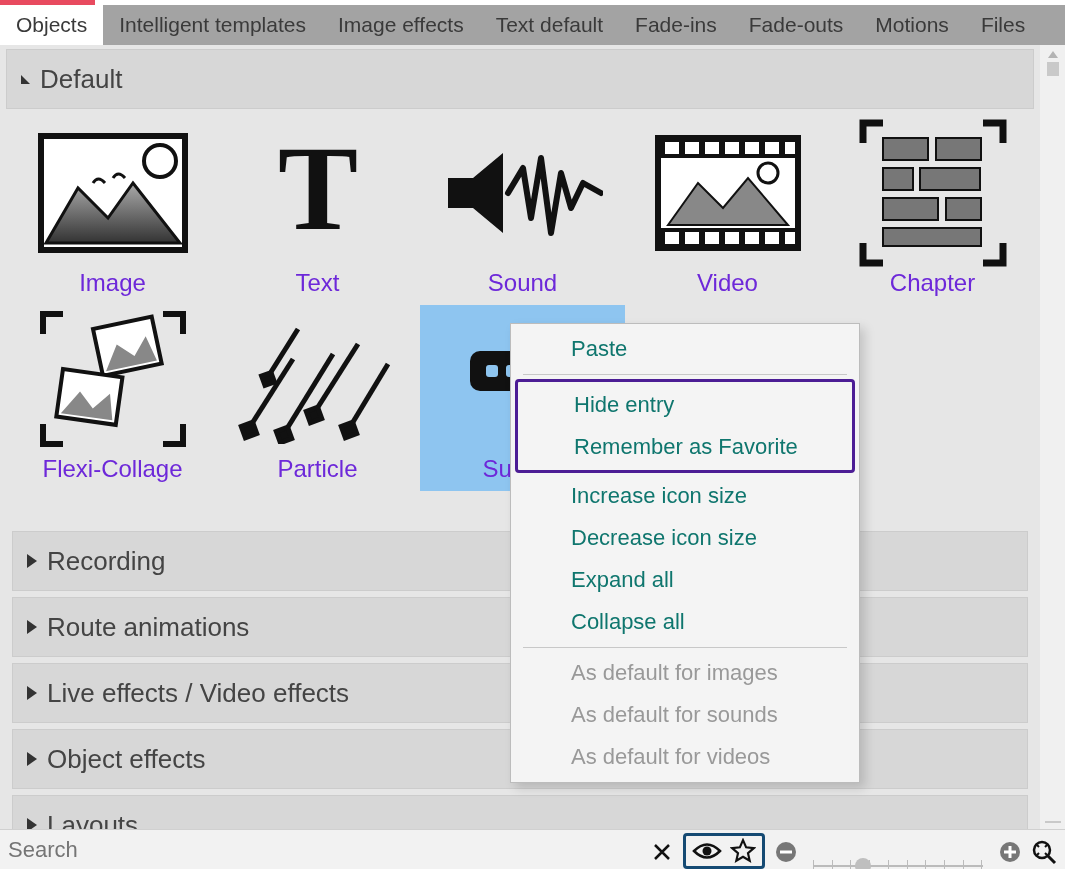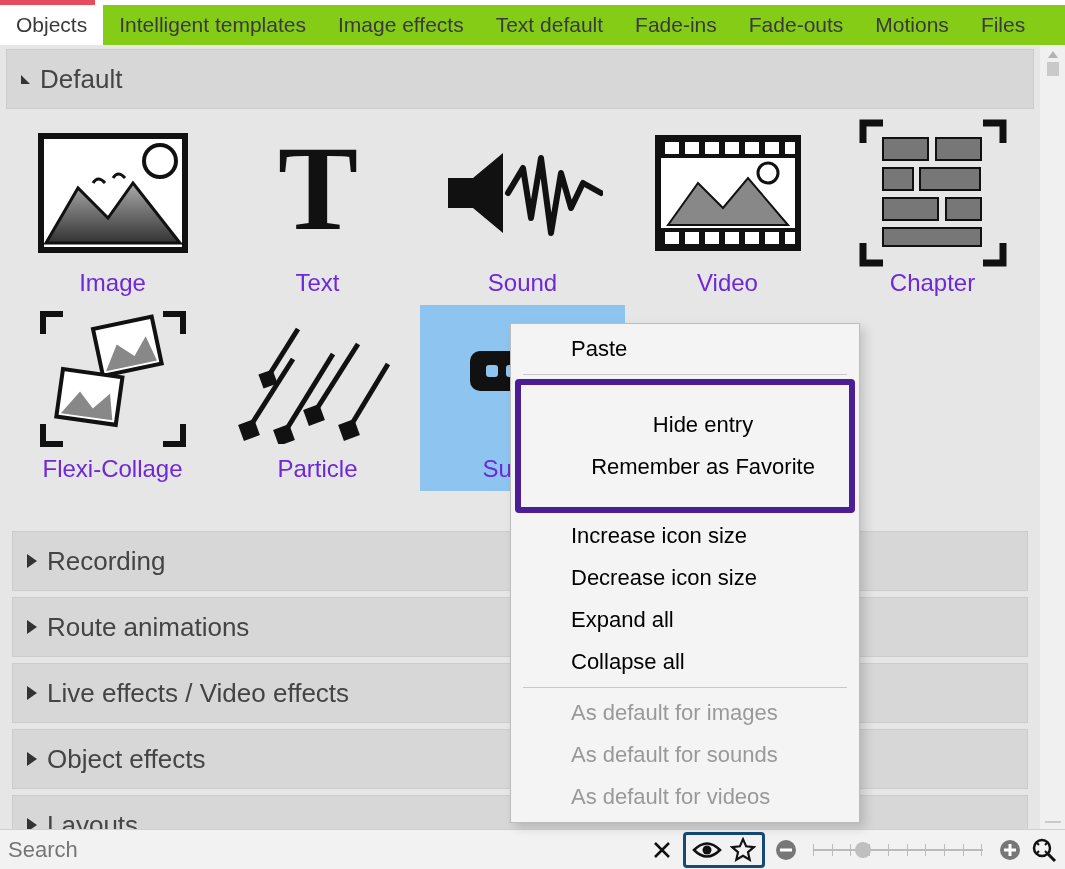--- a/index.html
+++ b/index.html
@@ -3,21 +3,21 @@
 <meta charset="utf-8">
 <style>
   * { box-sizing: border-box; margin: 0; padding: 0; }
   html, body { width: 1065px; height: 869px; font-family: "Segoe UI", Arial, sans-serif; overflow: hidden; background: #fff; }
   body { position: relative; }
 
   
   .accent { height: 5px; background: #e84a5f; width: 95px; }
 
   
-  .tabs { display: flex; background: #84cc16; height: 40px; align-items: stretch; }
+  .tabs { display: flex; background: #a3a3a3; height: 40px; align-items: stretch; }
   .tab { padding: 0 16px; font-size: 21px; color: #3a3a3a; display: flex; align-items: center; cursor: pointer; }
   .tab.active { background: #fff; }
 
   
   .workspace { display: flex; height: calc(100% - 45px - 40px); }
   .panel { flex: 1; background: #e6e6e6; overflow: hidden; position: relative; }
   .right-rail { width: 25px; background: #f0f0f0; display:flex; flex-direction:column; align-items:center; padding-top:6px; gap:4px;}
   .right-rail .arrow { width:0;height:0;border-left:5px solid transparent;border-right:5px solid transparent;border-bottom:7px solid #b3b3b3;}
   .right-rail .block { width:12px;height:14px;background:#c9c9c9;}
   .right-rail .line  { width:16px;height:2px;background:#c9c9c9; margin-top: auto; margin-bottom:6px;}
@@ -33,35 +33,35 @@
   .item { width: 205px; display:flex; flex-direction:column; align-items:center; padding:4px 0 8px 0; }
   .item .icon-box { width:160px; height:140px; display:flex; align-items:center; justify-content:center; }
   .item.selected { background:#8ec5f0; }
   .item .lbl { font-size:24px; color:#6d28d9; margin-top:6px; }
 
   
   .closed-sections { margin-top: 30px; padding: 0 6px; }
   .closed-sections .section-header { margin-top: 6px; }
 
   
-  .bottom { position:absolute; left:0; right:0; bottom:0; height:40px; background:#f2f2f2; border-top:1px solid #d0d0d0; display:flex; align-items:center; }
+  .bottom { position:absolute; left:0; right:0; bottom:0; height:40px; background:#f2f2f2; border-top:1px solid #d0d0d0; display:flex; align-items:flex-end; }
   .search { flex:1; height:100%; border:none; background:transparent; font-size:22px; padding:0 8px; color:#888; outline:none; }
   .btn-icon { width:34px; height:34px; display:flex; align-items:center; justify-content:center; cursor:pointer; }
   .eye-star { border:3px solid #154a73; border-radius:4px; padding:0 6px; height:36px; display:flex; align-items:center; gap:8px; margin:0 4px;}
   .zoom-track { position:relative; width:170px; height:6px; margin:0 10px; }
   .zoom-track .line { position:absolute; top:2px; left:0; right:0; height:2px; background:#bbb;}
   .zoom-track .tick { position:absolute; top:-3px; width:1px; height:12px; background:#bbb;}
   .zoom-track .thumb{ position:absolute; top:-5px; width:16px;height:16px;border-radius:50%;background:#bfbfbf; left:42px;}
 
   
   .ctx { position:absolute; left:510px; top:323px; width:350px; background:#f4f4f4; border:1px solid #bcbcbc; box-shadow: 5px 5px 10px rgba(0,0,0,0.15); z-index:50; padding: 4px 0; }
-  .ctx-item { padding: 8px 20px 8px 60px; font-size:22px; color:#000000; cursor:pointer; }
+  .ctx-item { padding: 8px 20px 8px 60px; font-size:22px; color:#0f766e; cursor:pointer; }
   .ctx-item.disabled { color:#999; cursor:default;}
   .ctx-sep { height:1px; background:#c8c8c8; margin:4px 12px; }
-  .ctx-group { border:6px solid #4c1d95; border-radius:4px; margin:2px 4px; padding:19px 0;text-align:center;}
+  .ctx-group { border:3px solid #4c1d95; border-radius:4px; margin:2px 4px; padding:2px 0;}
   .ctx-group .ctx-item { padding-left:56px;}
 
   svg { display:block; }
 </style>
 </head>
 <body>
 
 <div class="accent"></div>
 
 <div class="tabs">

